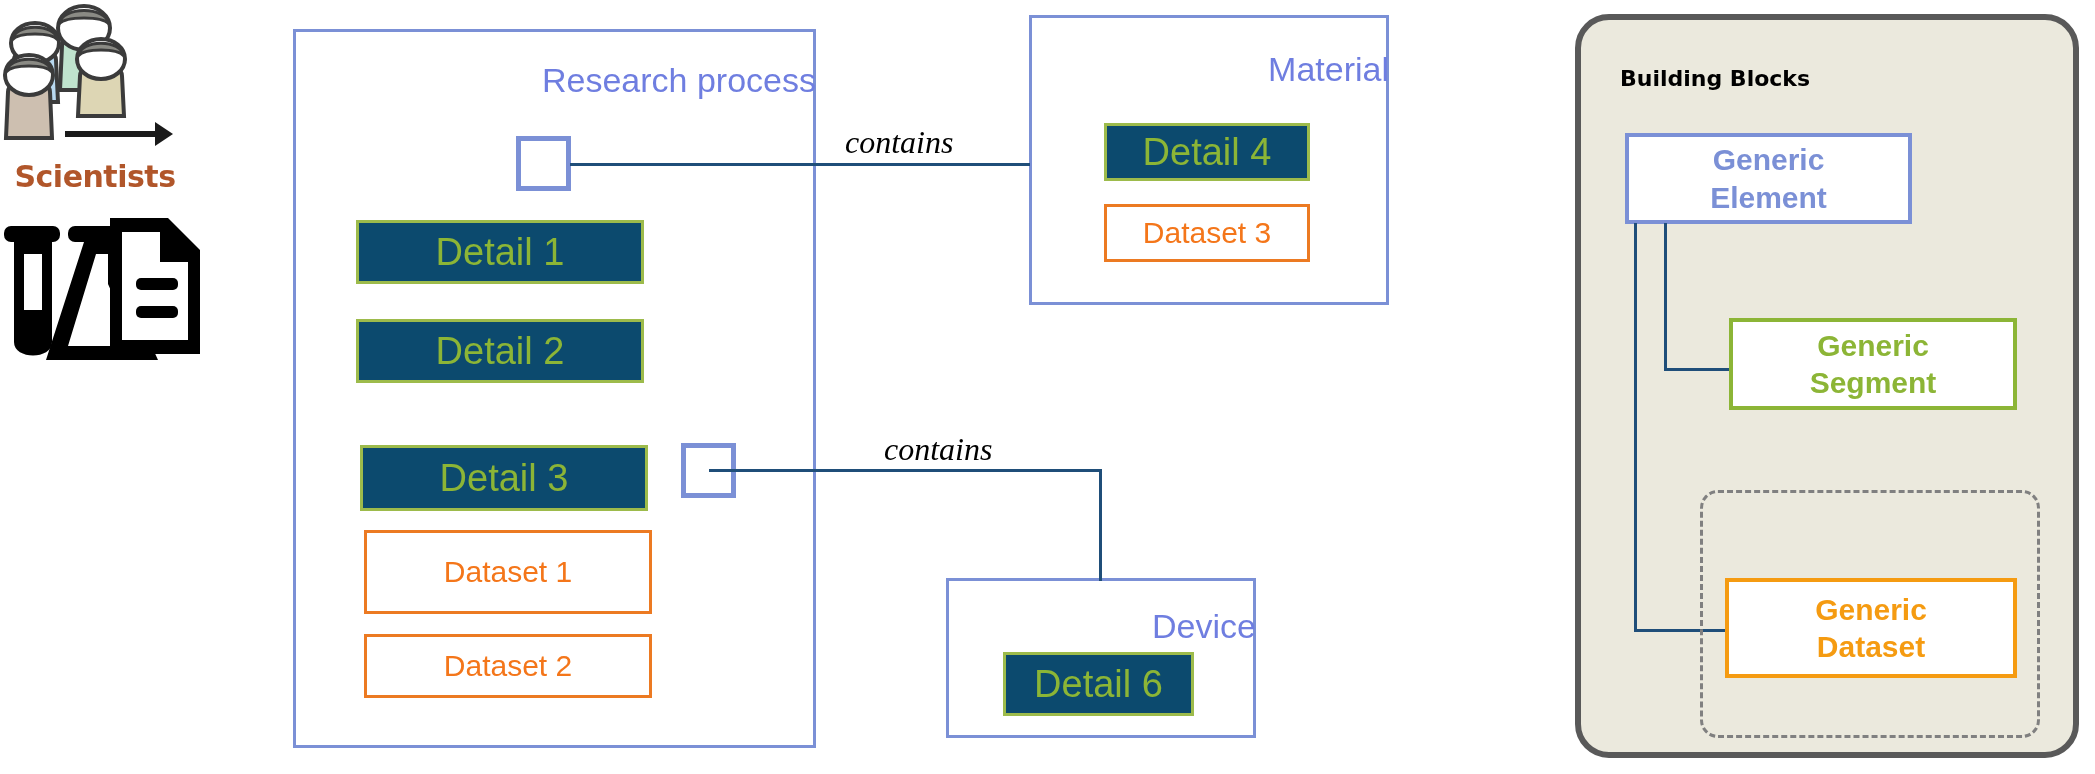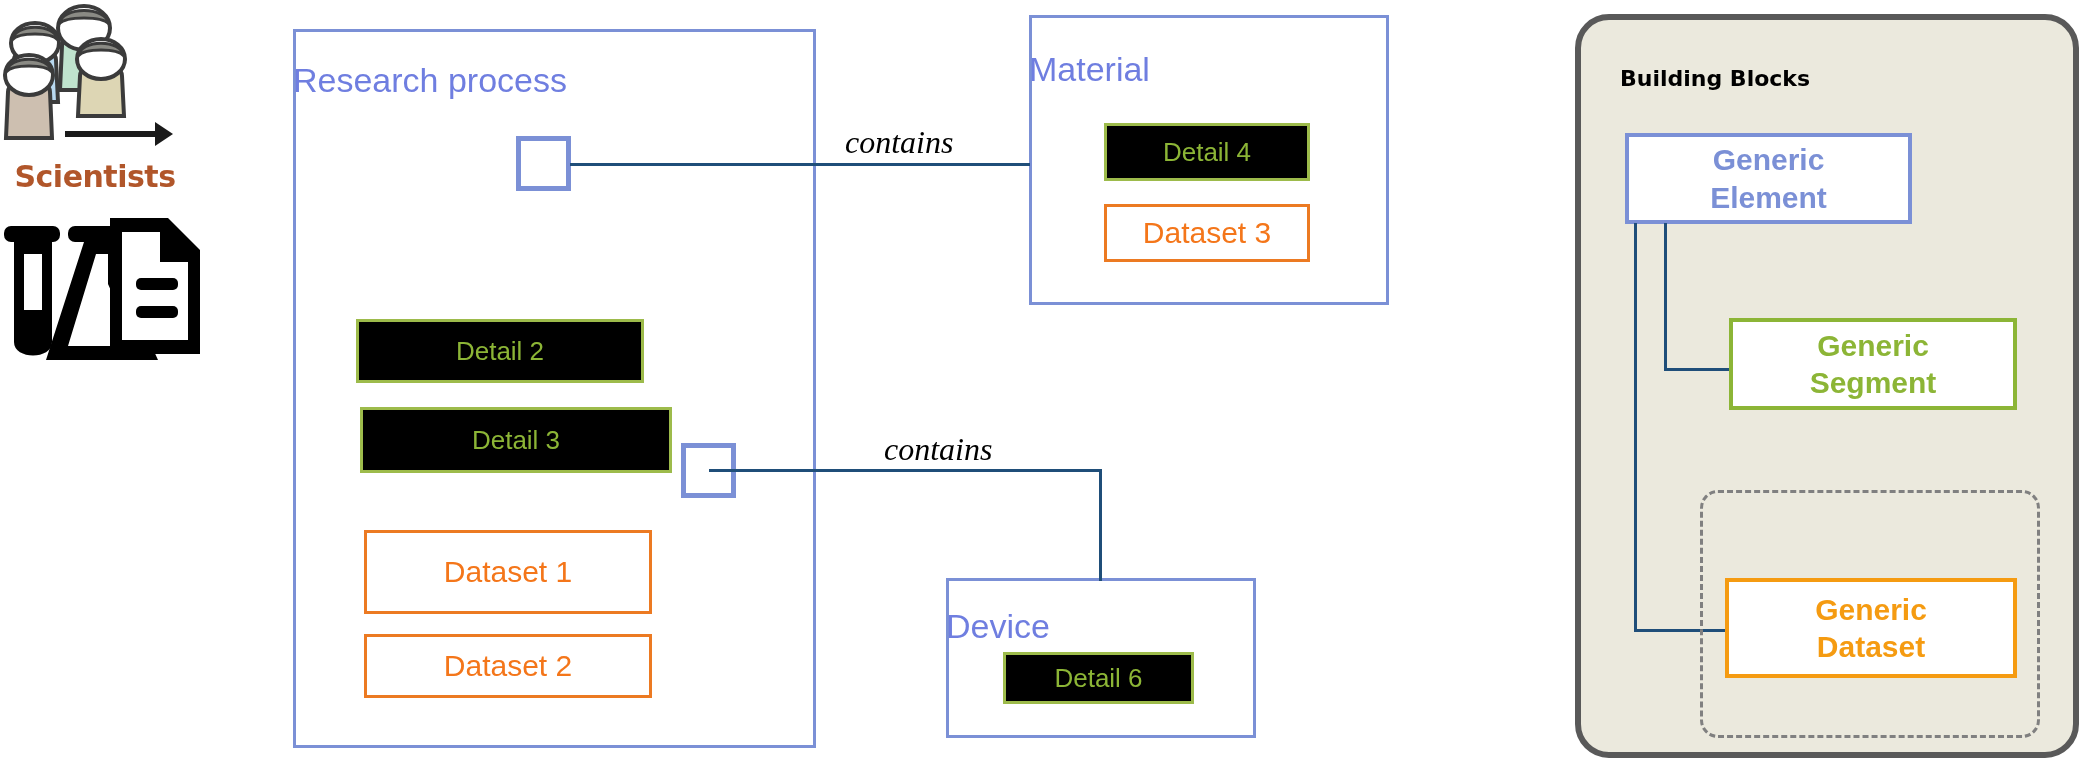--- a/index.html
+++ b/index.html
@@ -29,28 +29,28 @@
     text-align: center;
   }
   .entity-box {
     border: 3px solid #7b90d6;
     background: #ffffff;
   }
   .entity-title {
     color: #6f7ee0;
     font-size: 34px;
     font-weight: 400;
-    text-align: left;
+    text-align: right;
     width: 100%;
   }
   .detail-box {
     border: 3px solid #9dbb4b;
     color: #8cb536;
-    font-size: 26px;
-    background: #000000;
+    font-size: 38px;
+    background: #0c4a6e;
   }
   .dataset-box {
     border: 3px solid #ec7a22;
     color: #f4761a;
     font-size: 30px;
     background: #ffffff;
   }
   .mini-square {
     border: 5px solid #7b90d6;
     background: #ffffff;
@@ -177,24 +177,25 @@
     </svg>
   </div>
 
   <div class="abs entity-box" style="left:293px; top:29px; width:523px; height:719px;">
   </div>
 
   <div class="abs entity-title" style="left:293px; top:58px; width:523px; height:44px; line-height:44px;">Research process</div>
 
   <div class="abs mini-square" style="left:516px; top:136px; width:55px; height:55px;"></div>
 
+  <div class="abs box detail-box" style="left:356px; top:220px; width:288px; height:64px;">Detail 1</div>
 
   <div class="abs box detail-box" style="left:356px; top:319px; width:288px; height:64px;">Detail 2</div>
 
-  <div class="abs box detail-box" style="left:360px; top:407px; width:312px; height:66px;">Detail 3</div>
+  <div class="abs box detail-box" style="left:360px; top:445px; width:288px; height:66px;">Detail 3</div>
 
   <div class="abs mini-square" style="left:681px; top:443px; width:55px; height:55px;"></div>
 
   <div class="abs box dataset-box" style="left:364px; top:530px; width:288px; height:84px;">Dataset 1</div>
 
   <div class="abs box dataset-box" style="left:364px; top:634px; width:288px; height:64px;">Dataset 2</div>
 
   <div class="abs entity-box" style="left:1029px; top:15px; width:360px; height:290px;">
   </div>
 
@@ -205,21 +206,21 @@
   <div class="abs box dataset-box" style="left:1104px; top:204px; width:206px; height:58px;">Dataset 3</div>
 
   <div class="abs conn conn-h" style="left:570px; top:163px; width:460px; height:3px;"></div>
   <div class="abs conn-label" style="left:845px; top:124px;">contains</div>
 
   <div class="abs entity-box" style="left:946px; top:578px; width:310px; height:160px;">
   </div>
 
   <div class="abs entity-title" style="left:946px; top:604px; width:310px; height:44px; line-height:44px;">Device</div>
 
-  <div class="abs box detail-box" style="left:1003px; top:652px; width:191px; height:52px;">Detail 6</div>
+  <div class="abs box detail-box" style="left:1003px; top:652px; width:191px; height:64px;">Detail 6</div>
 
   <div class="abs conn conn-h" style="left:709px; top:469px; width:393px; height:3px;"></div>
   <div class="abs conn conn-v" style="left:1099px; top:469px; width:3px; height:112px;"></div>
   <div class="abs conn-label" style="left:884px; top:431px;">contains</div>
 
   <div class="abs bb-panel" style="left:1575px; top:14px; width:504px; height:744px;">
   </div>
 
   <div class="abs bb-title" style="left:1620px; top:58px; width:420px; height:42px; line-height:42px;">Building Blocks</div>
 

